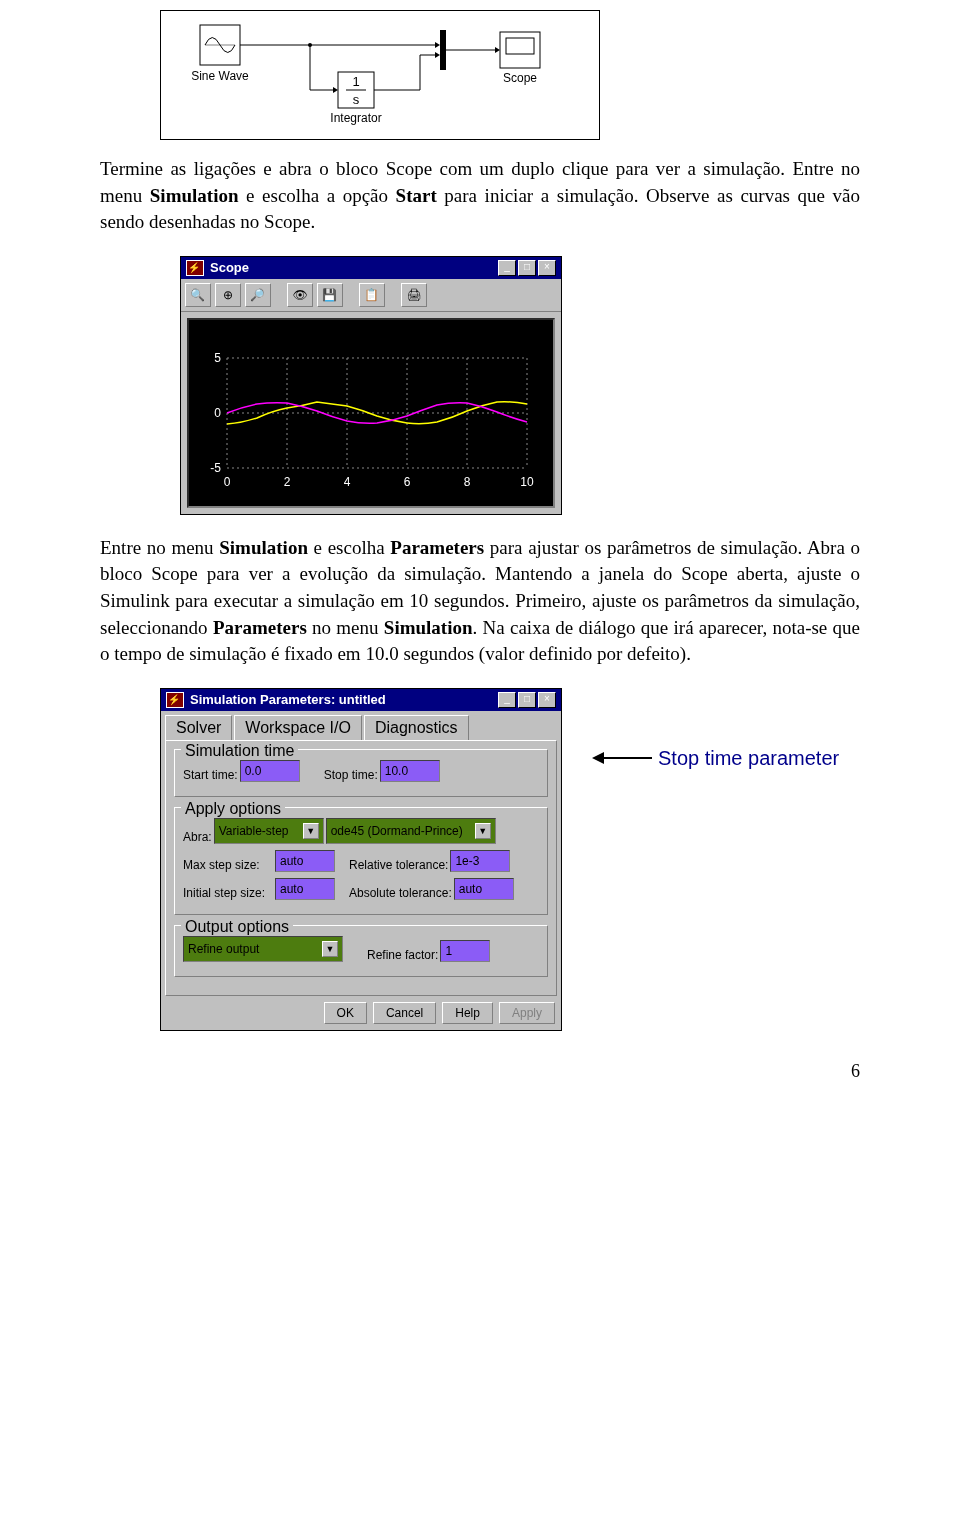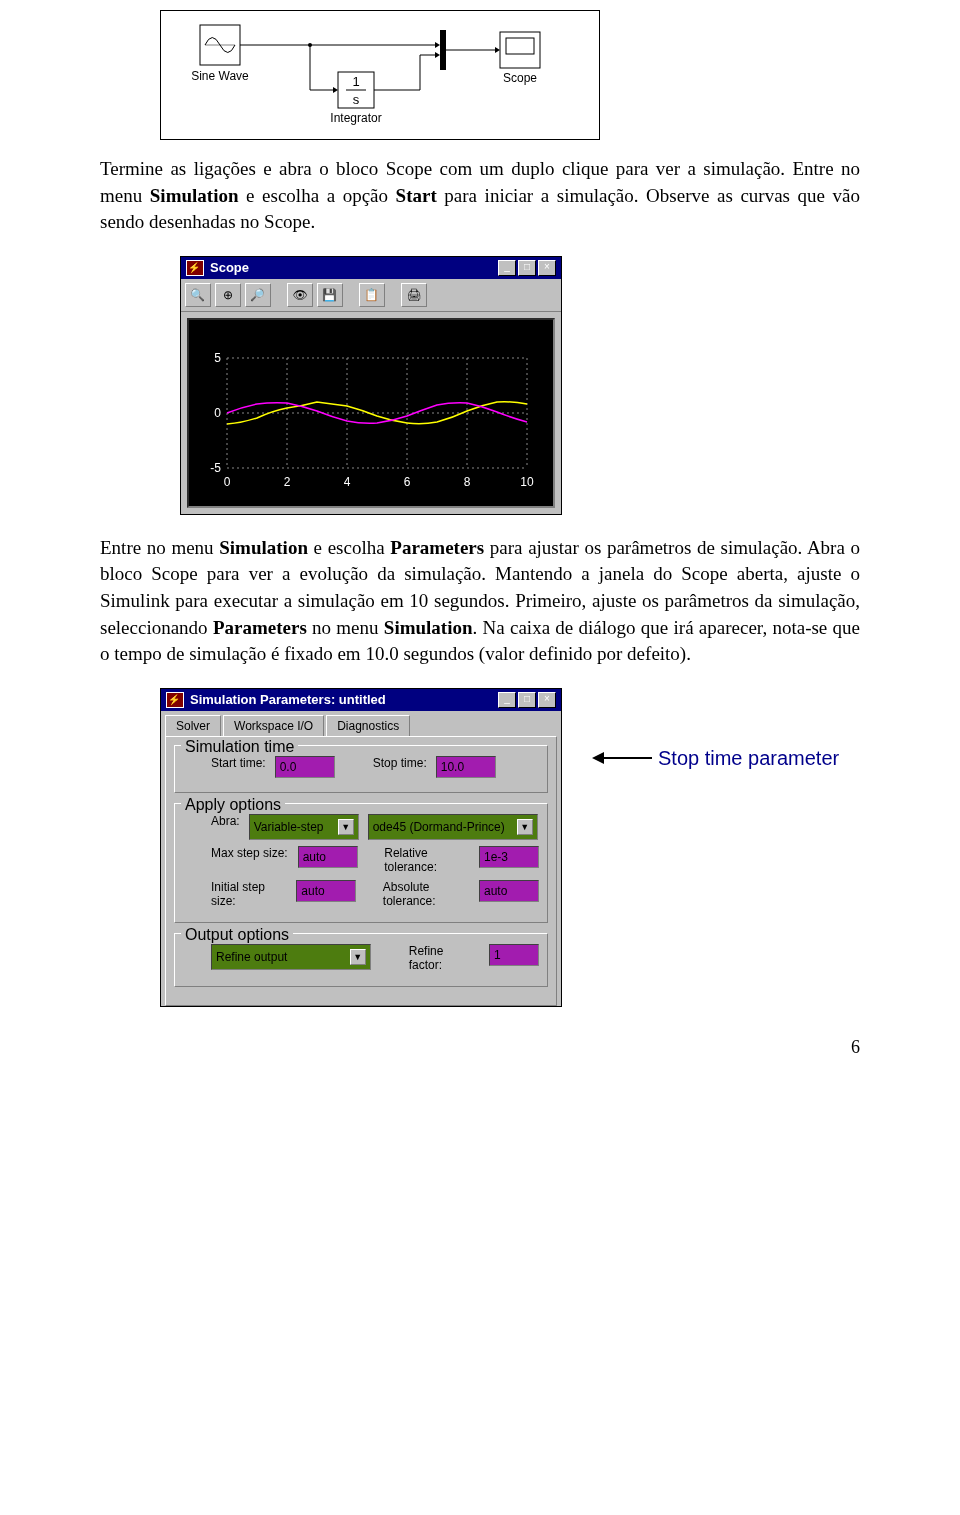--- a/index.html
+++ b/index.html
@@ -16,28 +16,28 @@
 .winbtn { width:16px; height:14px; background:#c0c0c0; border:1px solid #000; border-top-color:#fff; border-left-color:#fff; font-size:10px; text-align:center; line-height:12px; font-family:Arial; }
 .toolbar { padding:4px; display:flex; gap:4px; background:#c0c0c0; border-bottom:1px solid #808080; }
 .tbtn { width:24px; height:22px; background:#c0c0c0; border:1px solid #808080; border-top-color:#fff; border-left-color:#fff; display:flex; align-items:center; justify-content:center; font-size:12px; }
 .plotarea { margin:6px; border:2px inset #808080; background:#000; padding:8px; }
 .plotarea svg { display:block; }
 .timeoffset { padding:3px 8px; background:#c0c0c0; color:#000; font-size:12px; }
 
 .params-row { display:flex; align-items:flex-start; margin:20px 0; }
 .params-win { width:400px; margin-left:60px; border:1px solid #000; background:#c0c0c0; font-family:"MS Sans Serif",Arial,sans-serif; font-size:12px; }
 .tabs { display:flex; padding:4px 4px 0 4px; background:#c0c0c0; }
-.tab { padding:3px 10px; border:1px solid #808080; border-top-color:#fff; border-left-color:#fff; border-bottom:none; background:#c0c0c0; margin-right:2px; font-size:12px; }
+.tab { padding:3px 10px; border:1px solid #808080; border-top-color:#fff; border-left-color:#fff; border-bottom:none; background:#c0c0c0; margin-right:2px; font-size:16px; }
 .tab.active { background:#c0c0c0; position:relative; z-index:2; }
 .tabbody { border:1px solid #808080; border-top-color:#fff; border-left-color:#fff; margin:0 4px; padding:8px; background:#c0c0c0; }
 .group { border:1px solid #808080; border-top-color:#fff; border-left-color:#fff; padding:10px 8px 8px 8px; margin-bottom:10px; position:relative; }
 .group-title { position:absolute; top:-8px; left:6px; background:#c0c0c0; padding:0 4px; font-size:16px; }
-.row { display:flex; align-items:flex-start; margin-bottom:6px; gap:9px;margin-left:28px; }
+.row { display:flex; align-items:flex-end; margin-bottom:6px; gap:2px; }
 .row label { font-size:12px; }
-.inp { background:#a21caf; border:1px solid #808080; border-top-color:#404040; border-left-color:#404040; padding:2px 4px; font-size:12px; height:16px; font-family:inherit; }
+.inp { background:#8b5cf6; border:1px solid #808080; border-top-color:#404040; border-left-color:#404040; padding:2px 4px; font-size:12px; height:16px; font-family:inherit; }
 .sel { background:#4d7c0f; border:1px solid #808080; border-top-color:#404040; border-left-color:#404040; padding:2px 4px; font-size:12px; height:20px; display:flex; align-items:center; }
 .sel .arrow { margin-left:auto; background:#c0c0c0; border:1px solid #808080; border-top-color:#fff; border-left-color:#fff; width:14px; height:14px; text-align:center; font-size:9px; line-height:14px; }
 .btnrow { display:flex; justify-content:flex-end; gap:6px; padding:6px; }
 .btn { background:#c0c0c0; border:1px solid #808080; border-top-color:#fff; border-left-color:#fff; padding:3px 12px; font-size:12px; }
 .btn.disabled { color:#808080; }
 .annotation { font-family:Arial,sans-serif; font-size:20px; color:#00008b; margin-left:30px; margin-top:59px; display:flex; align-items:center; }
 .pagenum { text-align:right; font-size:18px; margin-top:30px; }
 </style>
 </head>
 <body>
@@ -208,20 +208,26 @@
         <div class="sel" style="width:150px">
                 <span>Refine output</span>
                 <span class="arrow">▼</span>
               </div>
         <div style="width:20px"></div>
         <label>Refine factor:</label>
         <input class="inp" style="width: 40px;" value="1">
       </div>
     </div>
   </div>
+  <div class="btnrow">
+    <div class="btn">OK</div>
+    <div class="btn">Cancel</div>
+    <div class="btn">Help</div>
+    <div class="btn disabled">Apply</div>
+  </div>
 </div>
 
 <div class="annotation">
   <svg width="60" height="20" style="margin-right:6px">
     <line x1="60" y1="10" x2="8" y2="10" stroke="#000" stroke-width="2"></line>
     <polygon points="0,10 12,4 12,16" fill="#000"></polygon>
   </svg>
   <span>Stop time parameter</span>
 </div>
 </div>

